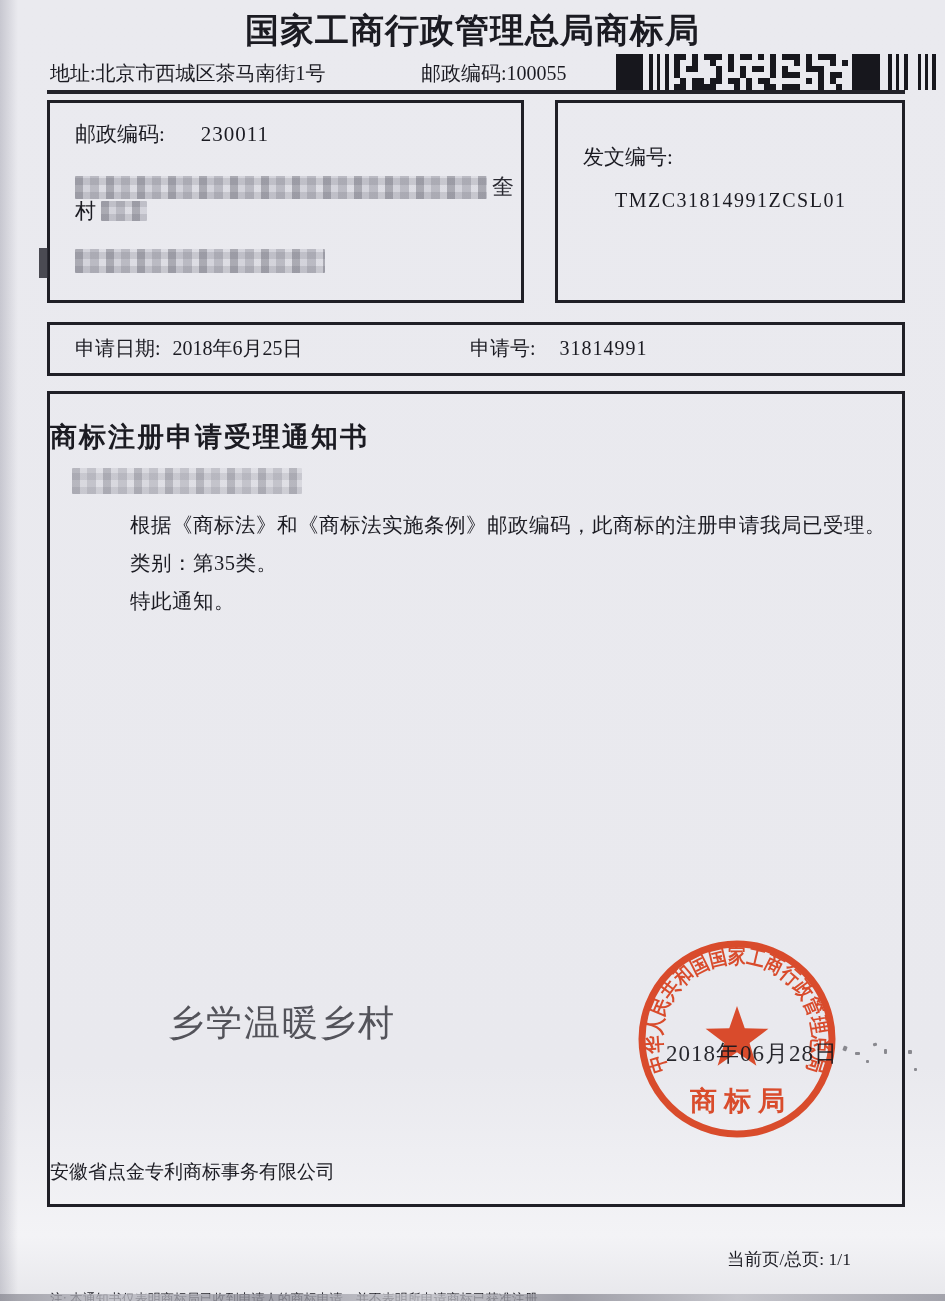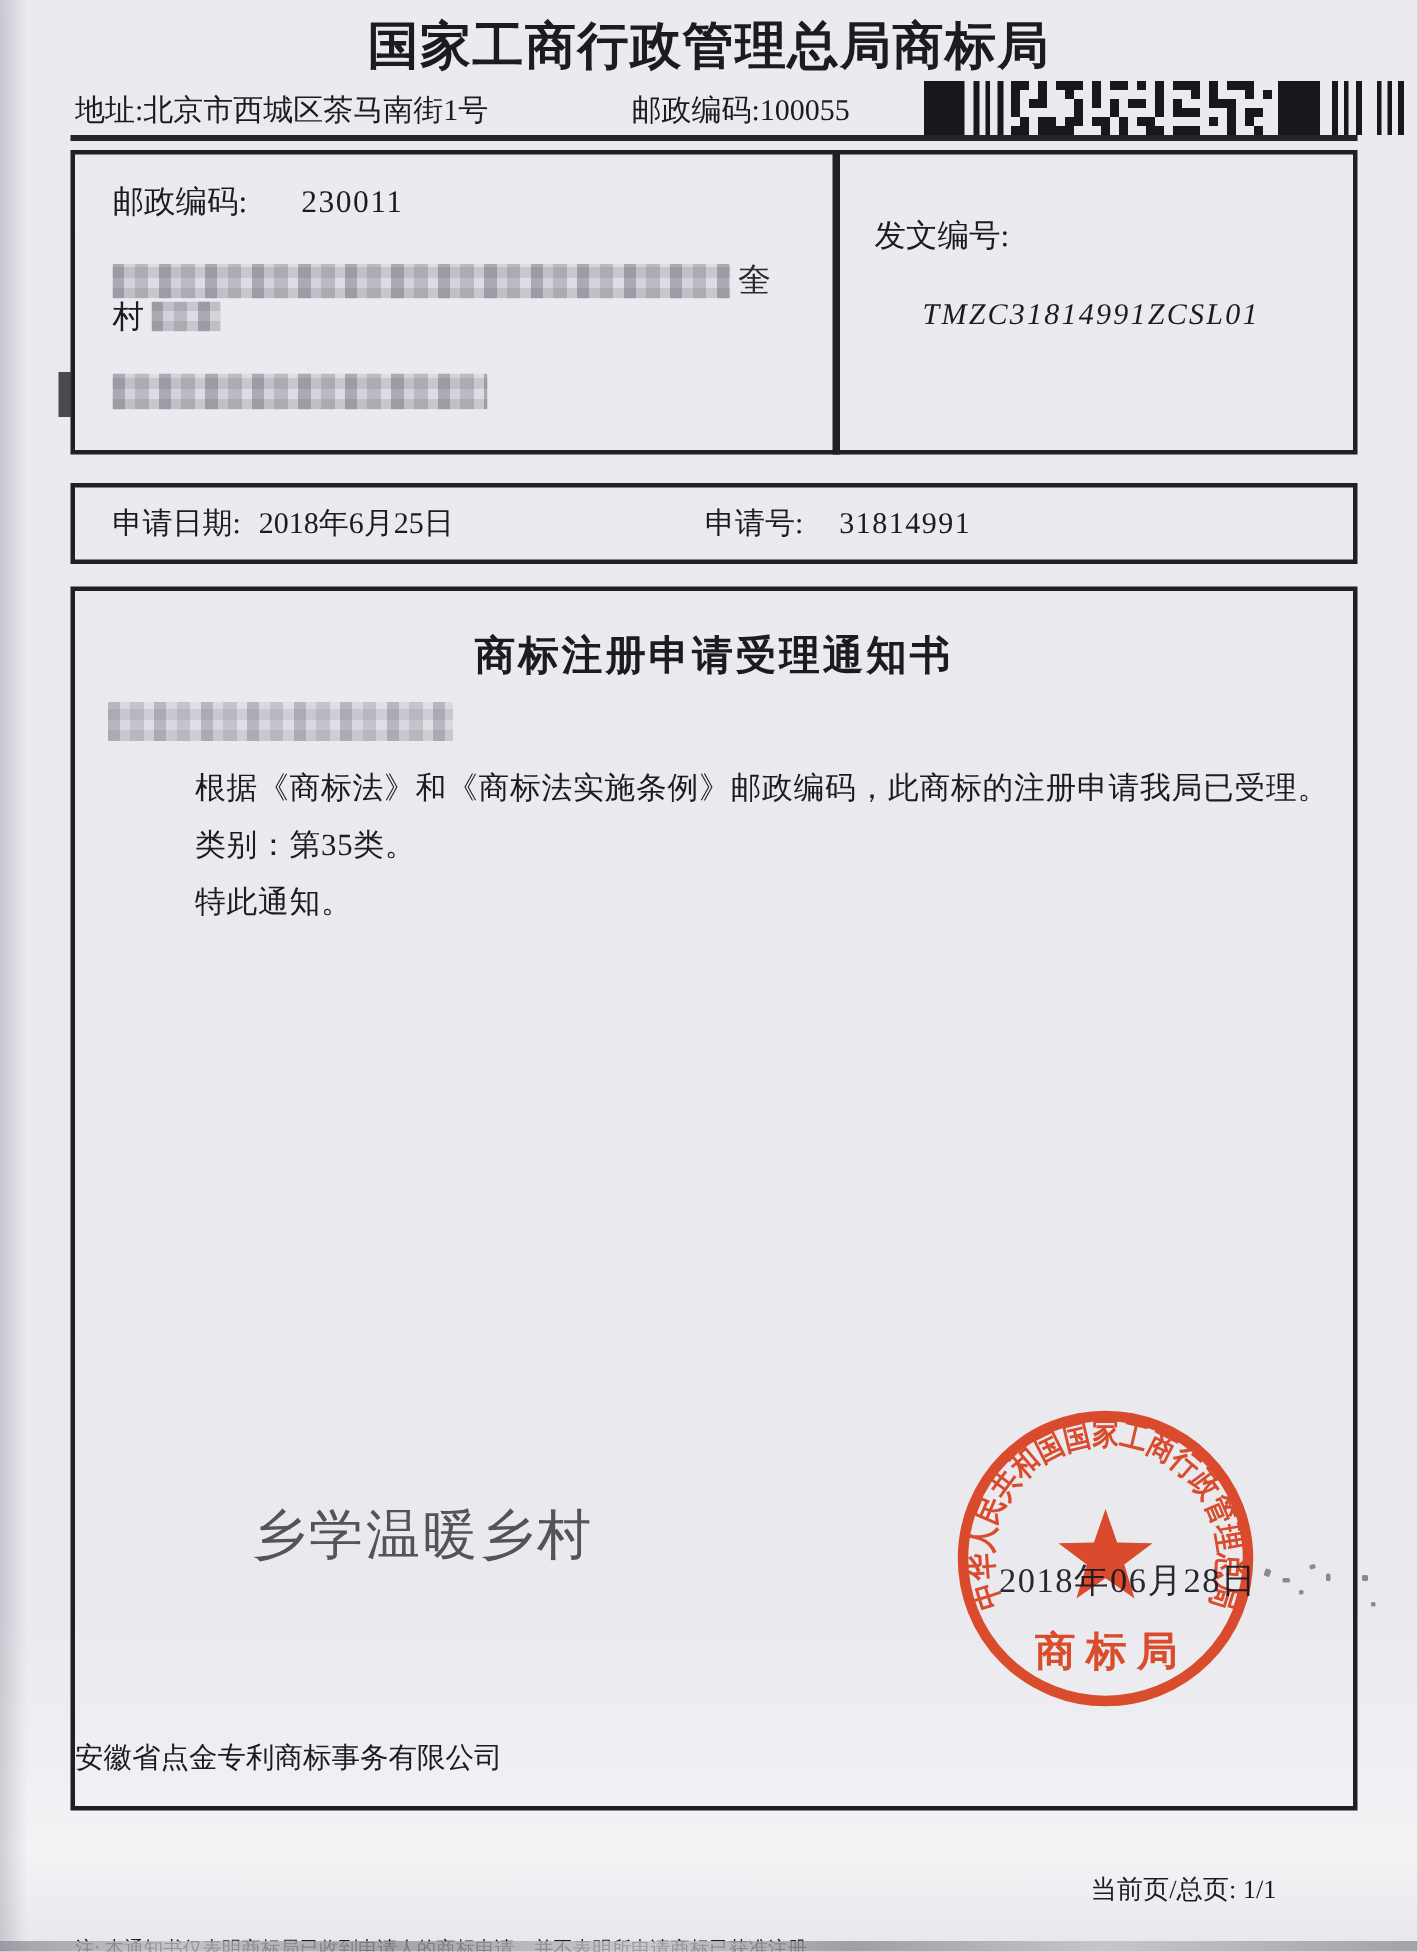--- a/index.html
+++ b/index.html
@@ -13,42 +13,42 @@
   .edge-bottom{position:absolute;left:0;bottom:0;width:100%;height:7px;opacity:.78;
     background:linear-gradient(90deg,#8d8d96 0%,#b9b9c1 12%,#90909a 28%,#c0c0c7 45%,#8a8a94 60%,#bcbcc3 78%,#8f8f99 100%);}
   .doc-title{position:absolute;top:8px;left:0;width:100%;text-align:center;
     font-size:34px;font-weight:bold;letter-spacing:1px;}
   .addr{position:absolute;left:50px;top:60px;font-size:20px;}
   .pc-top{position:absolute;left:421px;top:60px;font-size:20px;}
   .barcode{position:absolute;left:616px;top:52px;}
   .rule{position:absolute;left:47px;top:90px;width:858px;height:4px;background:#23232a;}
   .box{position:absolute;border:3px solid #1f1f26;}
   .box > *{position:absolute;}
-  #recipient-box{left:47px;top:100px;width:471px;height:197px;padding-left:36px;}
+  #recipient-box{left:47px;top:100px;width:471px;height:197px;}
   #dispatch-box{left:555px;top:100px;width:344px;height:197px;}
   #app-bar{left:47px;top:322px;width:852px;height:48px;}
   #notice-box{left:47px;top:391px;width:852px;height:810px;}
   .r-pc{left:25px;top:17px;font-size:21px;}
   .r-pc .val{margin-left:36px;letter-spacing:1px;}
   .r-line1{left:25px;top:69px;display:flex;align-items:center;}
   .r-line2{left:25px;top:94px;display:flex;align-items:center;font-size:21px;}
   .r-line3{left:25px;top:146px;}
   .r-mark{left:-11px;top:145px;width:9px;height:30px;background:#2e2e36;opacity:.85;}
   .redact{background-image:
       repeating-linear-gradient(90deg,rgba(95,95,108,.42) 0 8px,rgba(165,165,176,.22) 8px 15px,rgba(125,125,138,.38) 15px 24px,rgba(200,200,208,.14) 24px 31px),
       repeating-linear-gradient(0deg,rgba(120,120,132,.30) 0 7px,rgba(185,185,195,.18) 7px 14px);
     border-radius:1px;}
   .tail-char{font-size:22px;margin-left:5px;color:#2a2a32;}
   .d-label{left:25px;top:40px;font-size:21px;}
-  .d-value{left:57px;top:96px;font-size:20px;letter-spacing:1.5px;font-style:italic;}
+  .d-value{left:57px;top:86px;font-size:20px;letter-spacing:1.5px;}
   .a-date{left:25px;top:10px;font-size:20px;}
   .a-date .val,.a-num .val{margin-left:12px;margin-top:46px;}
   .a-num{left:420px;top:10px;font-size:20px;}
   .a-num .val{margin-left:24px;letter-spacing:1px;}
-  .n-title{left:0;top:25px;width:100%;text-align:center;font-size:27px;font-weight:bold;letter-spacing:2px;}
+  .n-title{left:0;top:25px;width:100%;font-size:27px;font-weight:bold;letter-spacing:2px;}
   .n-redact{left:22px;top:74px;width:230px;height:26px;opacity:.8;}
   .n-p{left:80px;font-size:20.5px;letter-spacing:.5px;}
   #n-p1{top:117px;} #n-p2{top:155px;} #n-p3{top:193px;}
   .n-trademark{left:118px;top:605px;font-size:36px;letter-spacing:2px;color:#53535a;
     font-family:Liberation Sans, sans-serif;}
   .n-stamp{left:582px;top:540px;width:210px;height:210px;opacity:.93;}
   .n-stamp svg{display:block;}
   .n-date-overlay{left:616px;top:644px;font-size:23px;color:#17171d;letter-spacing:1px;opacity:.92;}
   .speck{position:absolute;background:#3a3a42;opacity:.55;border-radius:1px;}
   .agent{position:absolute;left:50px;top:1159px;font-size:19px;}

